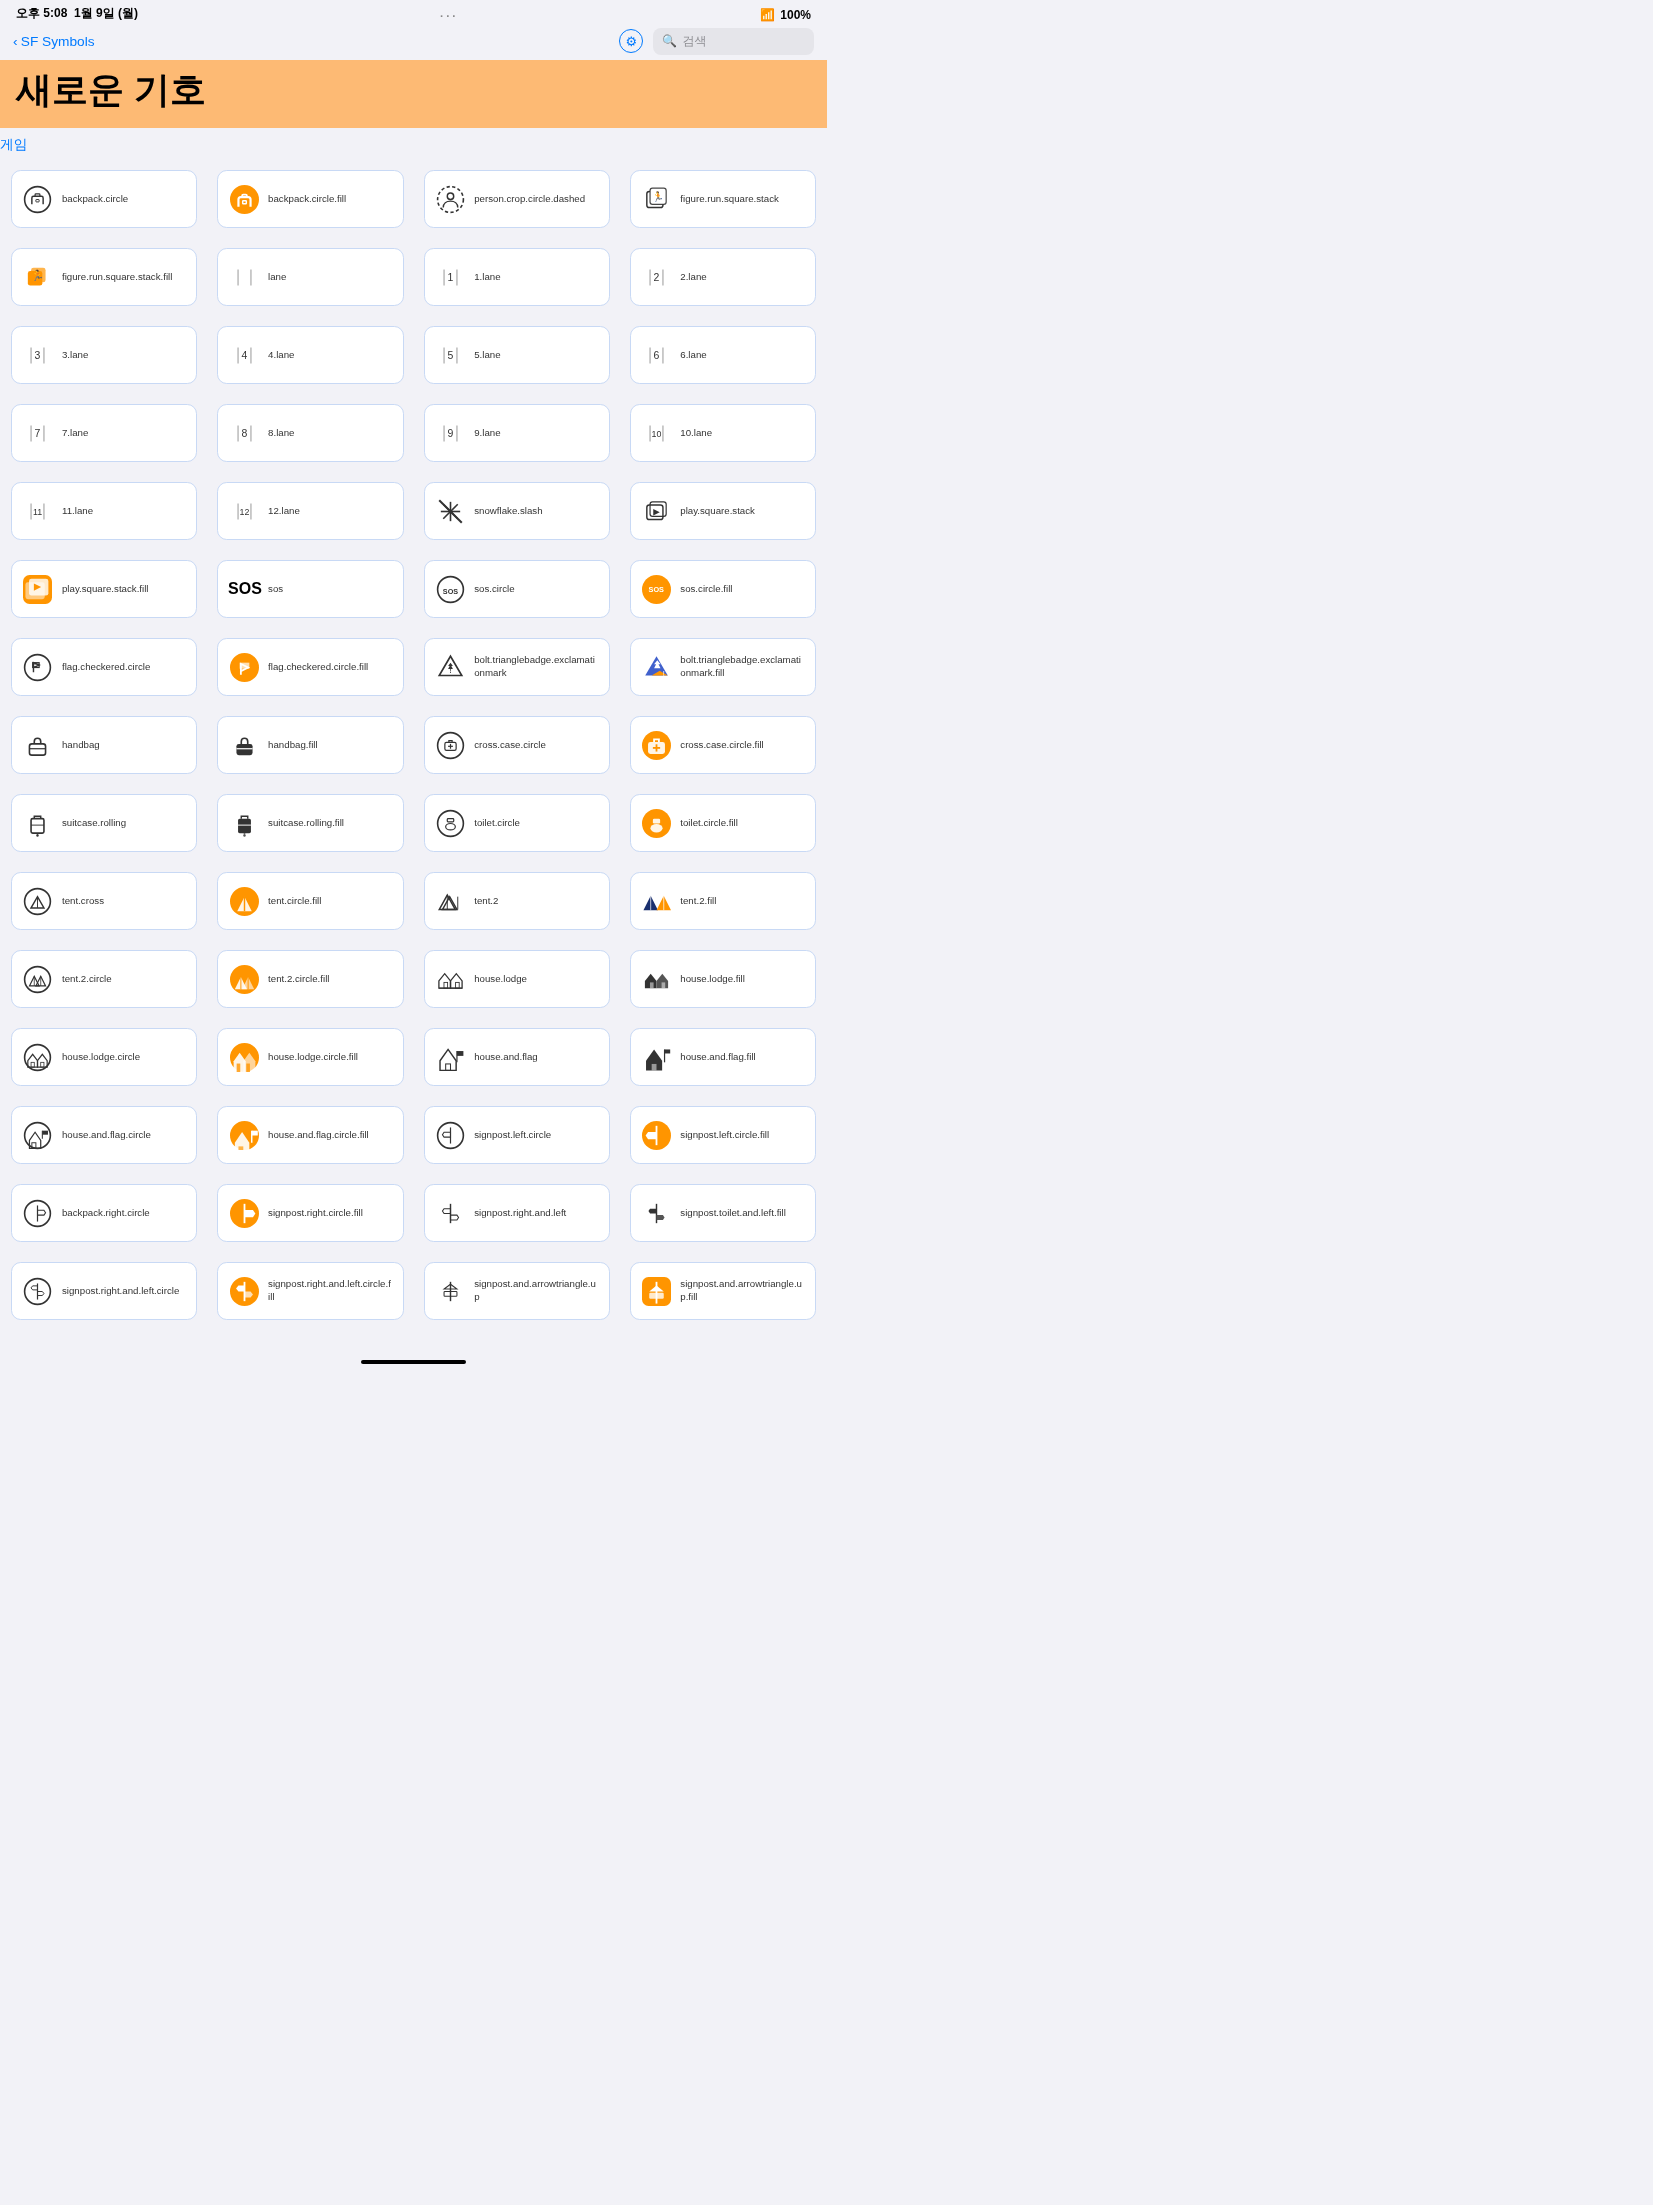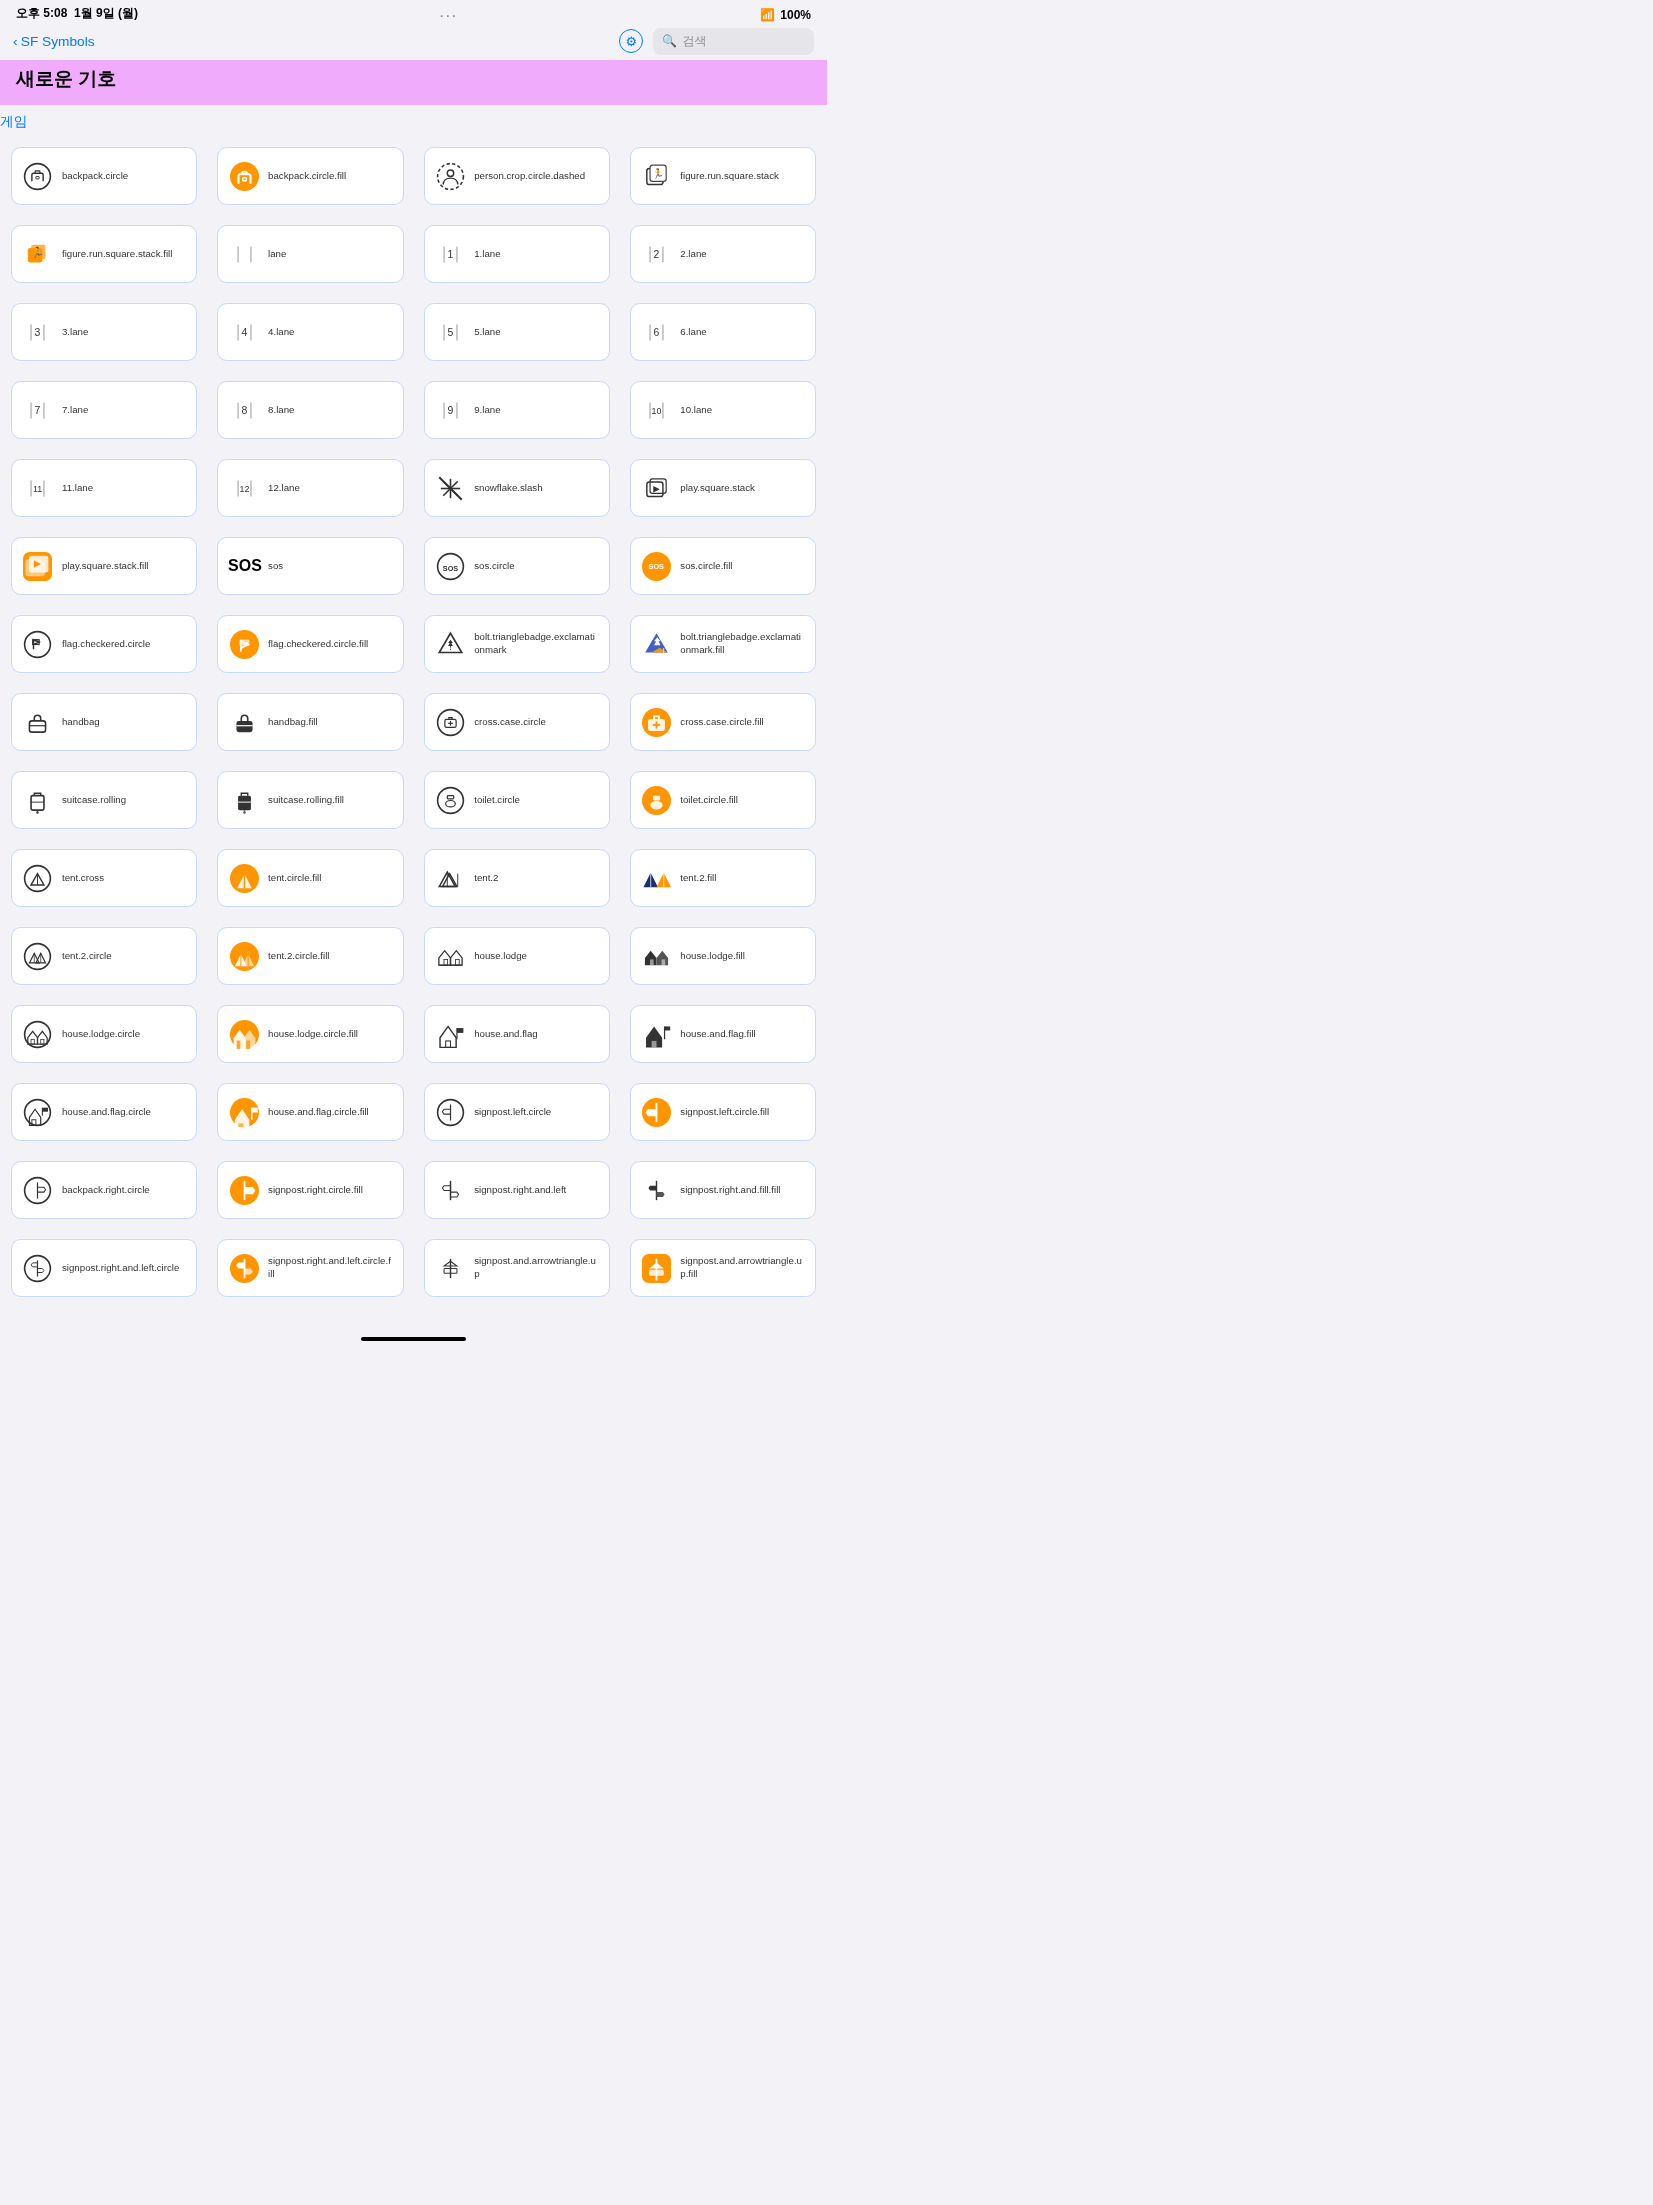--- a/index.html
+++ b/index.html
@@ -58,24 +58,24 @@
       padding: 4.8px 9.7px;
       display: flex;
       align-items: center;
       gap: 4.8px;
       width: 161px;
       color: #8e8e93;
       font-size: 12px;
     }
 
     .page-title {
-      font-size: 19px;
+      font-size: 36px;
       font-weight: 700;
       padding: 6.5px 16px 13px;
-      background: #f0abfc;
+      background: #fdba74;
     }
 
     .section-header {
       text-align: left;
       color: #007AFF;
       font-size: 13.7px;
       font-weight: 400;
       padding: 8px 0 16px;
     }
 
@@ -765,21 +765,21 @@
         <div class="symbol-label">signpost.right.and.left</div>
       </div>
       <div class="symbol-card">
         <div class="symbol-icon">
           <svg viewBox="0 0 36 36" fill="none">
         <line x1="18" y1="6" x2="18" y2="30" stroke="#333" stroke-width="1.8"></line>
         <path d="M18 12h-8l-2 3 2 3h8v-6z" fill="#333"></path>
         <path d="M18 20h8l2 3-2 3h-8v-6z" fill="#555"></path>
       </svg>
         </div>
-        <div class="symbol-label">signpost.right.and.fill.fill</div>
+        <div class="symbol-label">signpost.toilet.and.left.fill</div>
       </div>
       <div class="symbol-card">
         <div class="symbol-icon">
           <svg viewBox="0 0 36 36" fill="none">
         <circle cx="18" cy="18" r="16" stroke="#333" stroke-width="2"></circle>
         <line x1="18" y1="8" x2="18" y2="28" stroke="#333" stroke-width="1.5"></line>
         <path d="M18 11h-6l-2 2.5 2 2.5h6v-5z" stroke="#333" stroke-width="1.2" fill="none"></path>
         <path d="M18 18h6l2 2.5-2 2.5h-6v-5z" stroke="#333" stroke-width="1.2" fill="none"></path>
       </svg>
         </div>

